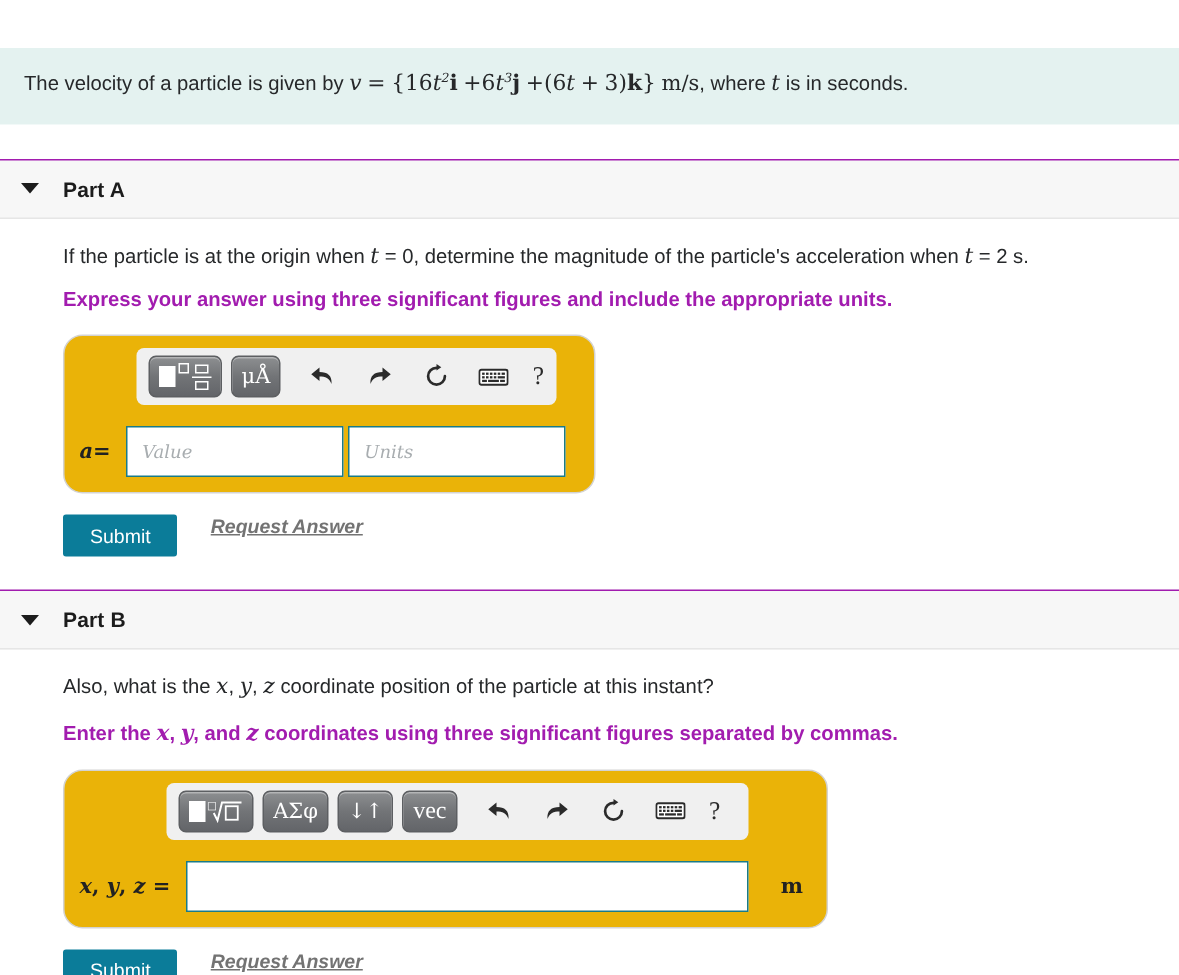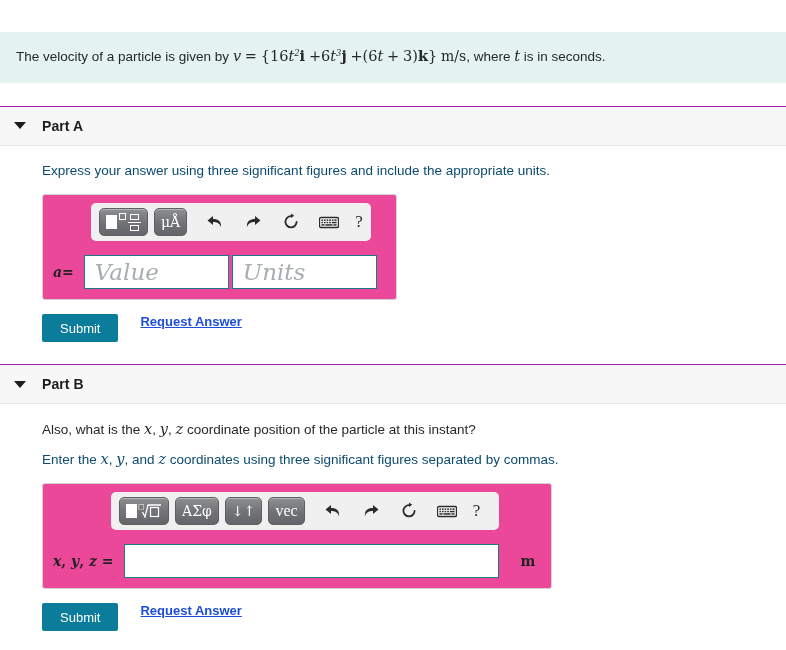--- a/index.html
+++ b/index.html
@@ -58,31 +58,31 @@
   }
   .part-body { padding: 16px 0 0 42px; }
   .question {
     font-size: 13.5px;
     color: #26282a;
     margin-bottom: 10px;
     line-height: 1.35;
   }
   .instruction {
     font-size: 13.5px;
-    font-weight: normal;
-    color: #0c4a6e;
+    font-weight: bold;
+    color: #a21caf;
     margin-bottom: 14px;
     line-height: 1.35;
   }
 
   
   .answer-box {
     border: 1px solid #d3d3d3;
-    border-radius: 3px;
-    background: #ec4899;
+    border-radius: 13px;
+    background: #eab308;
     padding: 8px 10px 10px 10px;
     display: inline-block;
   }
   .answer-box.a-box { width: 355px; }
   .answer-box.b-box { width: 510px; }
 
   .toolbar {
     background: #f0f0f0;
     border-radius: 5px;
     display: flex;
@@ -165,21 +165,21 @@
     white-space: nowrap;
   }
   .var-label .it { font-style: italic; }
   .field {
     border: 1px solid #1a7b88;
     background: #ffffff;
     height: 34px;
     outline: none;
     font-family: "DejaVu Serif", "Liberation Serif", serif;
     font-style: italic;
-    font-size: 23px;
+    font-size: 12px;
     color: #9aa0a3;
     padding: 0 10px;
   }
   .field.value-field { width: 145px; margin-right: 3px; }
   .field.units-field { width: 145px; }
   .field.coord-field { width: 375px; font-style: normal; color:#222; }
   .field::placeholder { color: #a8adb0; font-style: italic; }
   .unit-suffix {
     font-family: "DejaVu Serif", "Liberation Serif", serif;
     font-size: 14px;
@@ -199,26 +199,27 @@
     color: #ffffff;
     border: none;
     border-radius: 2px;
     height: 28px;
     padding: 0 18px;
     font-family: "Liberation Sans", sans-serif;
     font-size: 13px;
     cursor: pointer;
   }
   .link-request {
-    color: #1d4ed8;
+    color: #737373;
     text-decoration: underline;
     font-size: 13px;
     margin-left: 22px;
     cursor: pointer;
     font-weight: bold;
+    font-style: italic;
   }
   .sec-gap { height: 22px; }
 </style>
 </head>
 <body>
 
 <div class="page">
 
   <div class="statement">
     <span>The velocity of a particle is given by</span>
@@ -235,20 +236,27 @@
   </div>
 
   <div class="sec-gap"></div>
 
   <div class="part-header">
     <div class="caret"></div>
     <div class="part-title">Part A</div>
   </div>
 
   <div class="part-body">
+    <div class="question">
+      <span>If the particle is at the origin when</span>
+      <span class="mi">t</span>
+      <span>= 0, determine the magnitude of the particle's acceleration when</span>
+      <span class="mi">t</span>
+      <span>= 2 s.</span>
+    </div>
     <div class="instruction">Express your answer using three significant figures and include the appropriate units.</div>
 
     <div class="answer-box a-box">
       <div class="toolbar a-tb">
 
         <div class="tb-btn wide">
           <span class="tmpl-sq-frac">
             <span class="sq-solid"></span>
             <span class="col-sup">
               <span class="sq-small-open"></span>

